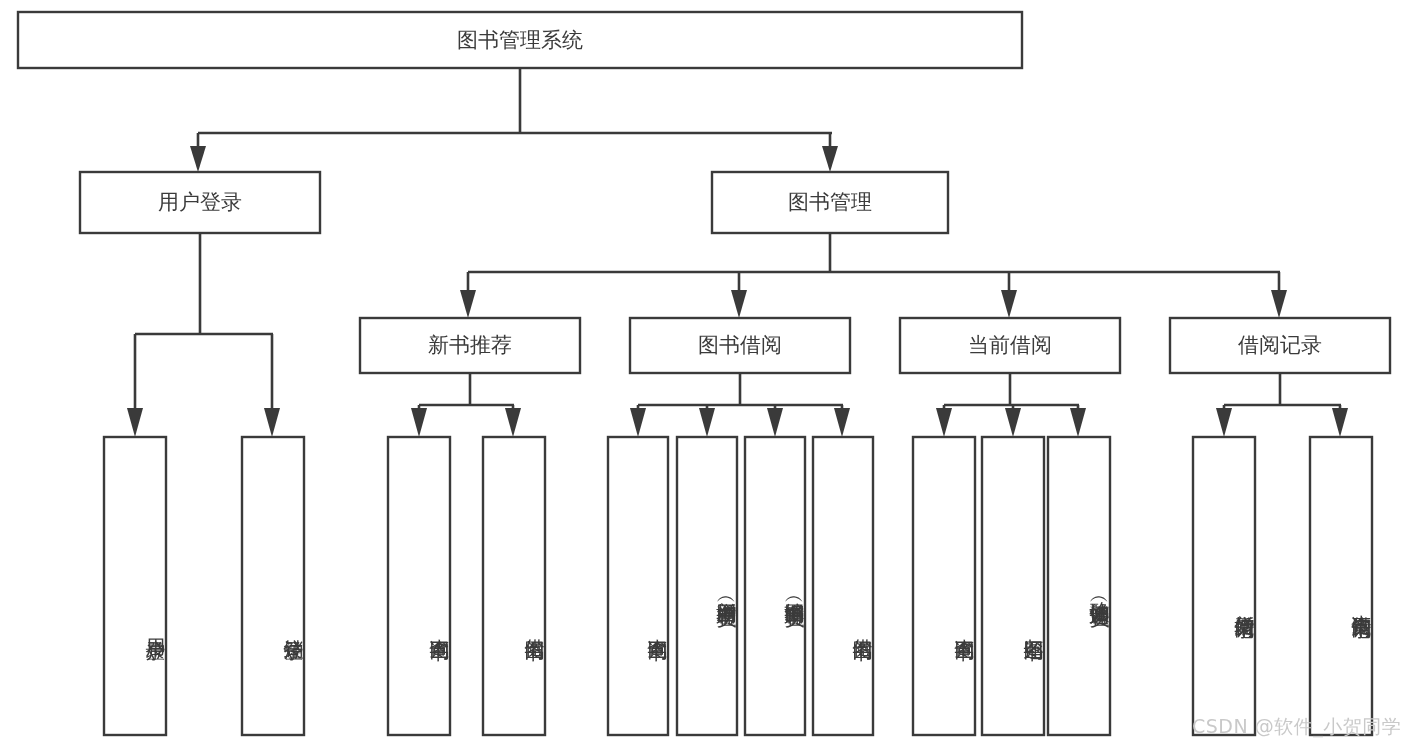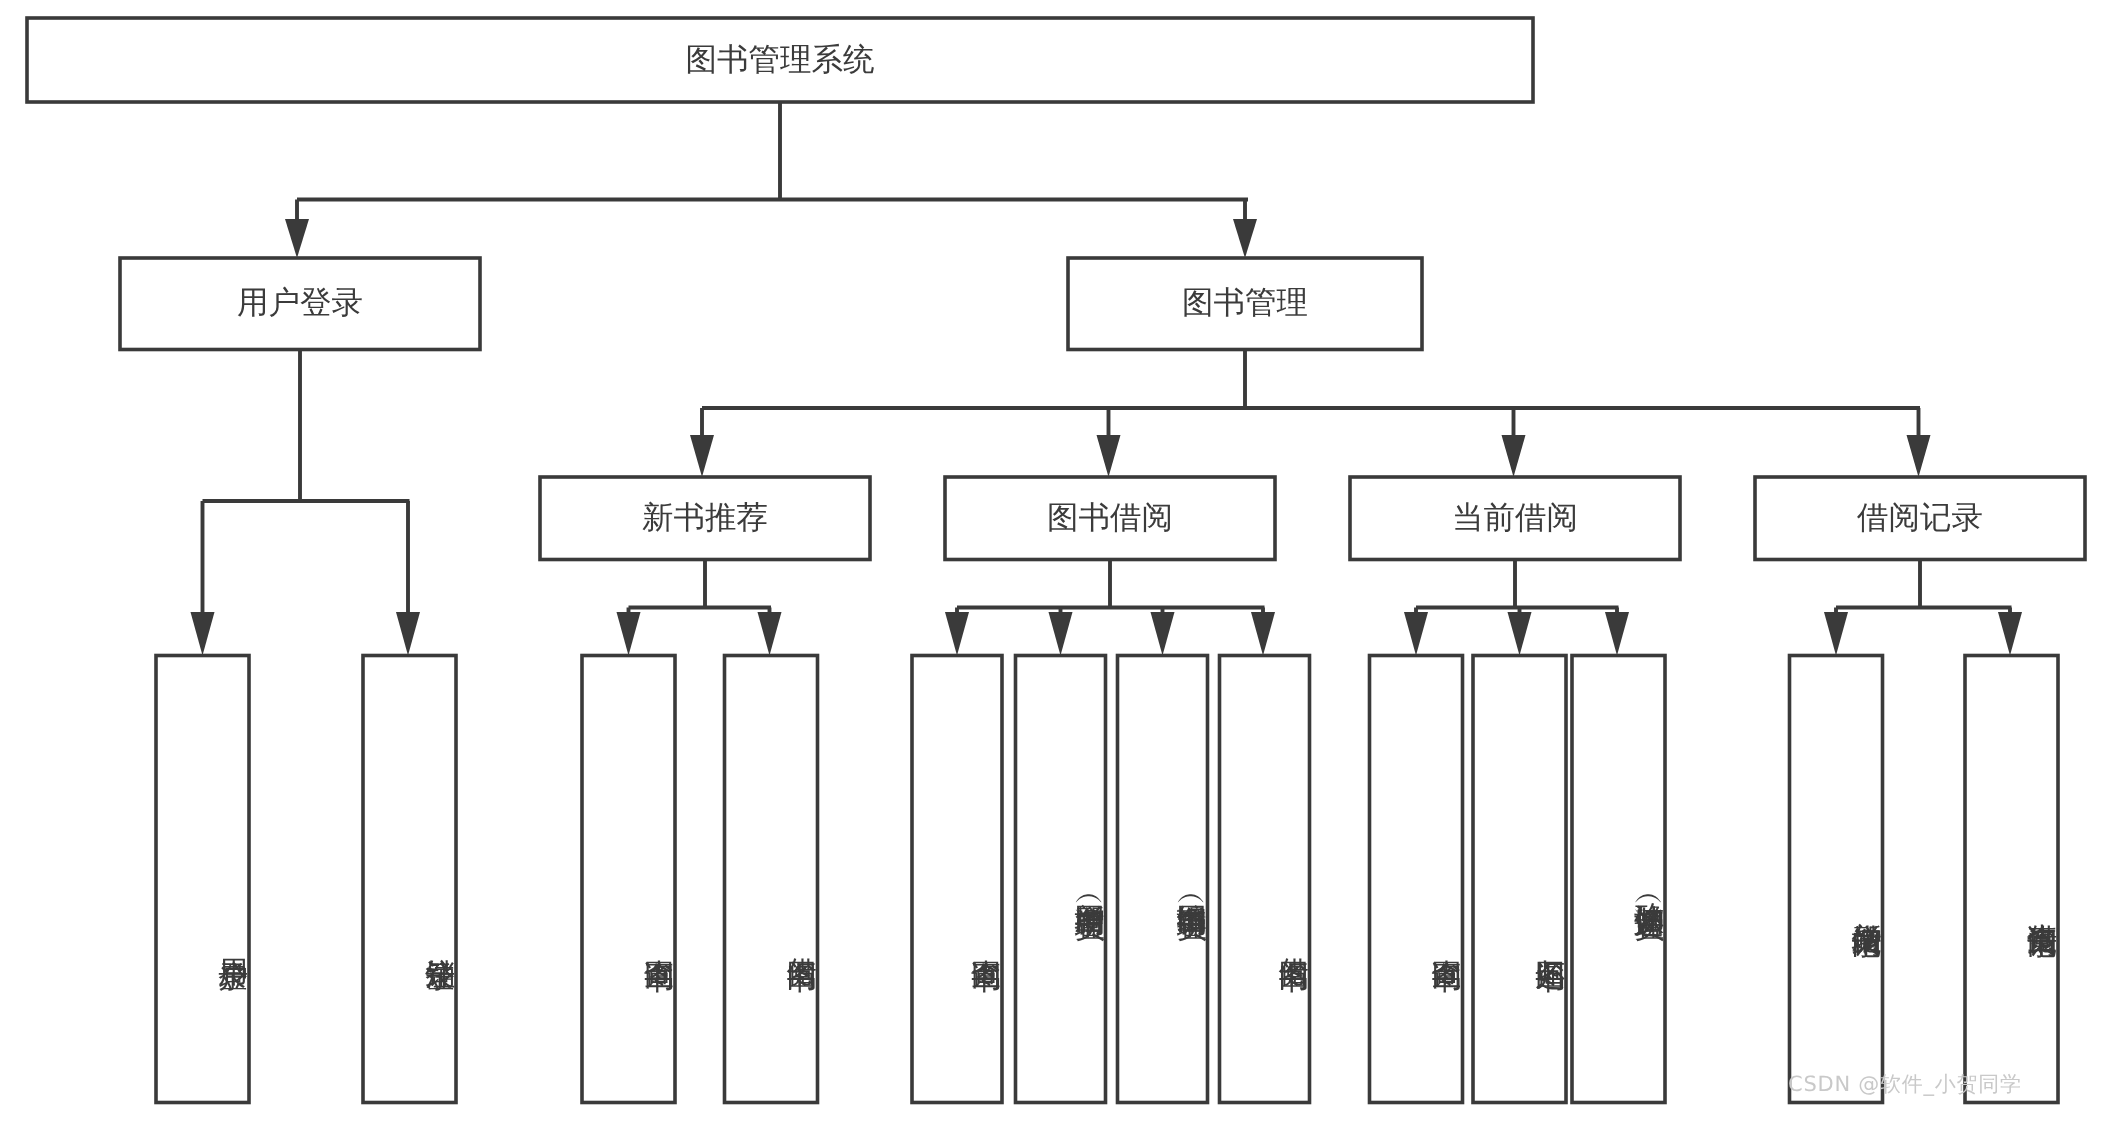--- a/index.html
+++ b/index.html
@@ -62,21 +62,21 @@
     display: flex;
     align-items: flex-start;
     justify-content: center;
     box-sizing: border-box;
     pointer-events: none;
   }
   .watermark {
     position: absolute;
     color: #c9c9c9;
     font-family: "DejaVu Sans", "Liberation Sans", sans-serif;
-    font-size: 14px;
+    font-size: 19px;
     white-space: nowrap;
     letter-spacing: 0.5px;
   }
 </style>
 </head>
 <body>
 
 <div id="diagram-root">
 
   <svg class="diagram-canvas" viewBox="0 0 1405 747">

